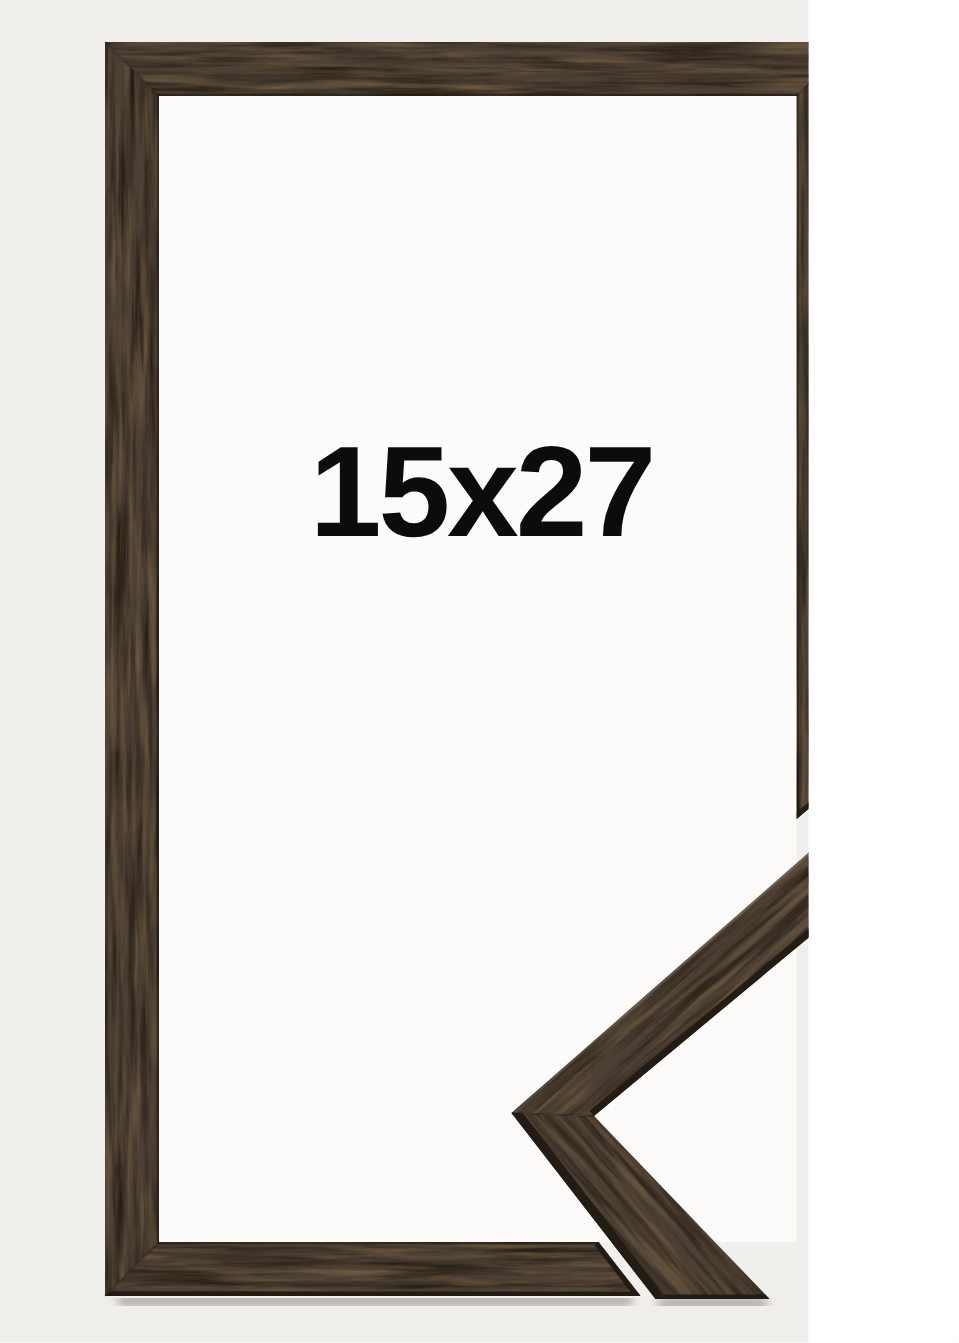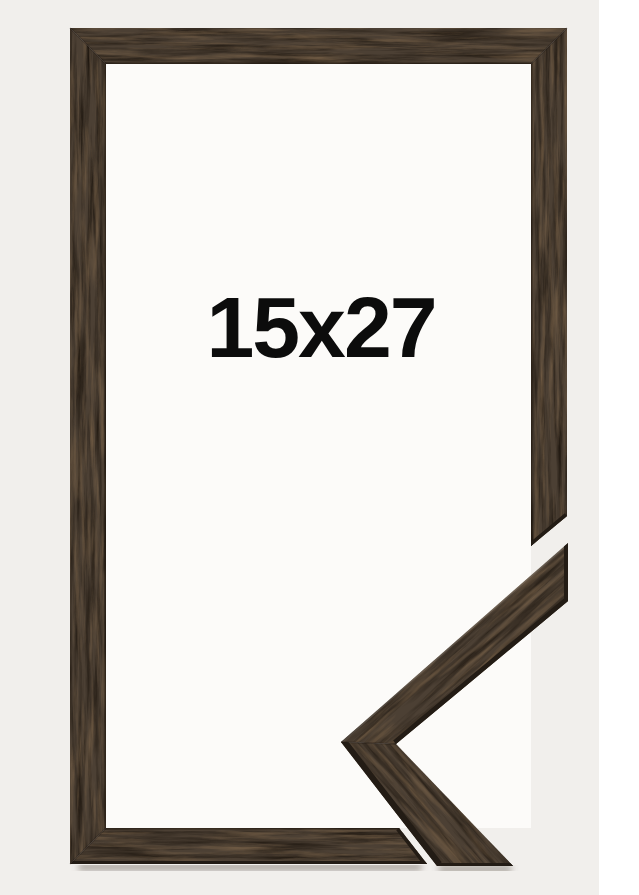--- a/index.html
+++ b/index.html
@@ -1,18 +1,18 @@
 <!DOCTYPE html>
 <html><head>
 <meta charset="utf-8">
 <style>
   html, body { margin: 0; padding: 0; background: #ffffff; }
   .stage {
     position: relative;
-    width: 599px;
+    width: 539px;
     height: 895px;
     overflow: hidden;
     font-family: "Liberation Sans", "DejaVu Sans", sans-serif;
   }
   svg { display: block; }
   .size-label {
     font-family: "Liberation Sans", "DejaVu Sans", sans-serif;
     font-weight: 700;
   }
 </style>

